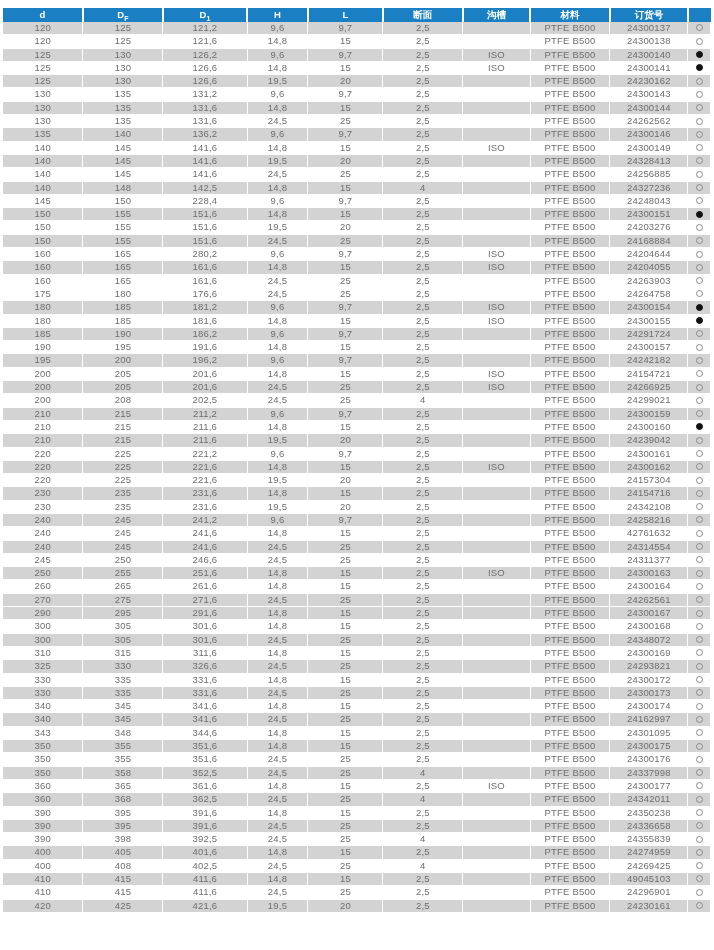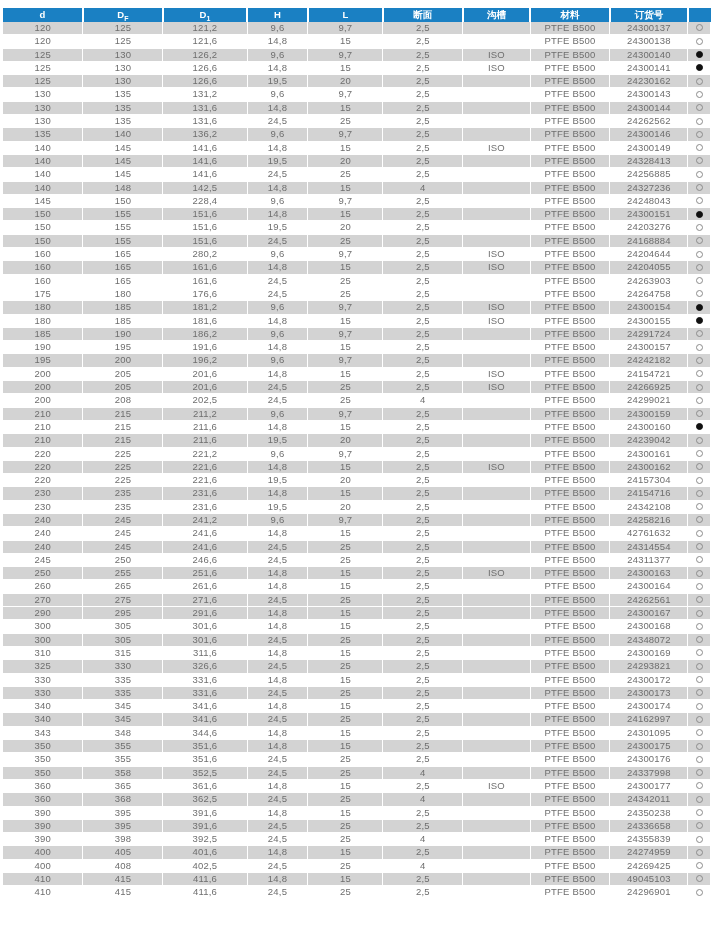--- a/index.html
+++ b/index.html
@@ -871,15 +871,27 @@
           <td>415</td>
           <td>411,6</td>
           <td>24,5</td>
           <td>25</td>
           <td>2,5</td>
           <td></td>
           <td>PTFE B500</td>
           <td>24296901</td>
           <td><span class="circle open"></span></td>
         </tr>
+        <tr class="alt">
+          <td>420</td>
+          <td>425</td>
+          <td>421,6</td>
+          <td>19,5</td>
+          <td>20</td>
+          <td>2,5</td>
+          <td></td>
+          <td>PTFE B500</td>
+          <td>24230161</td>
+          <td><span class="circle open"></span></td>
+        </tr>
       </tbody>
   </table>
 </div>
 
 </body></html>

